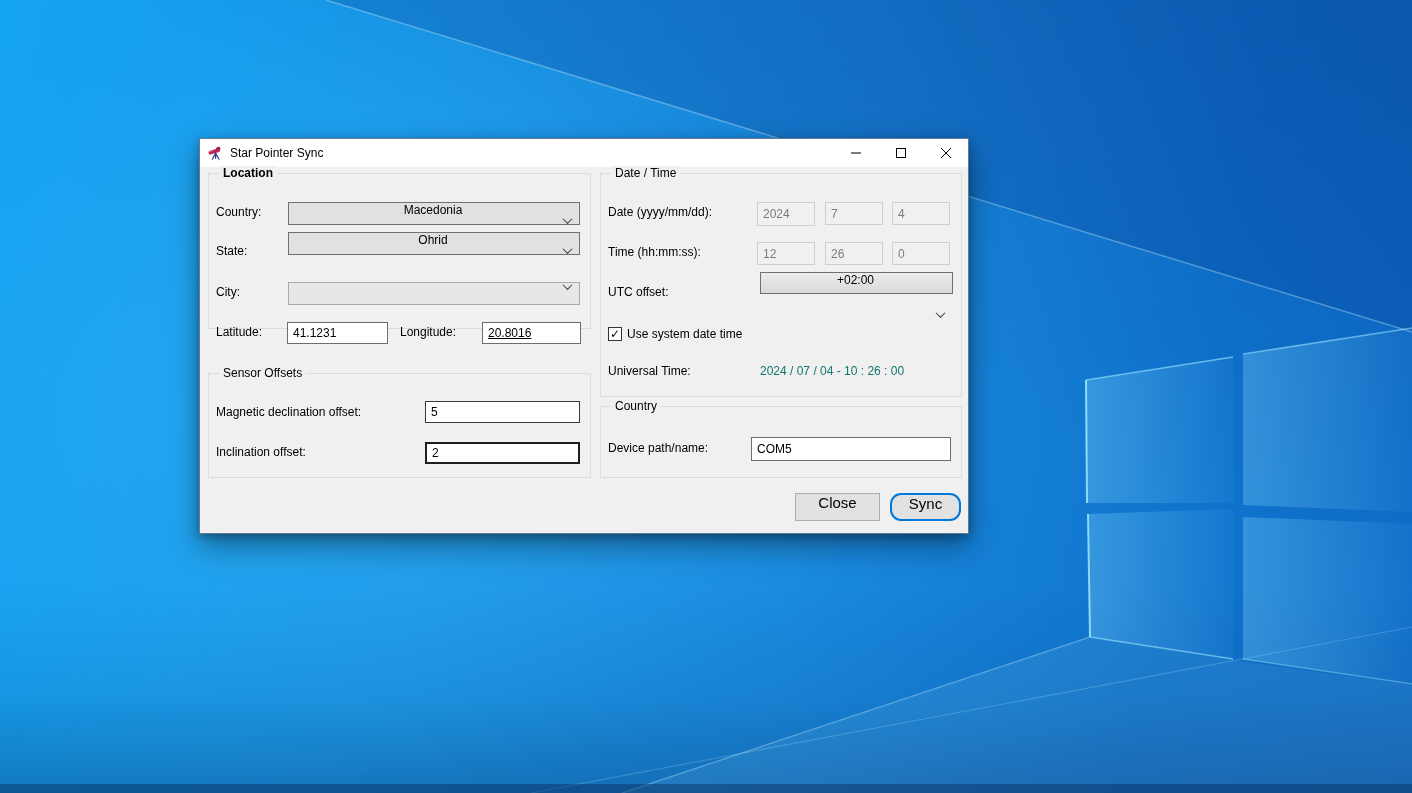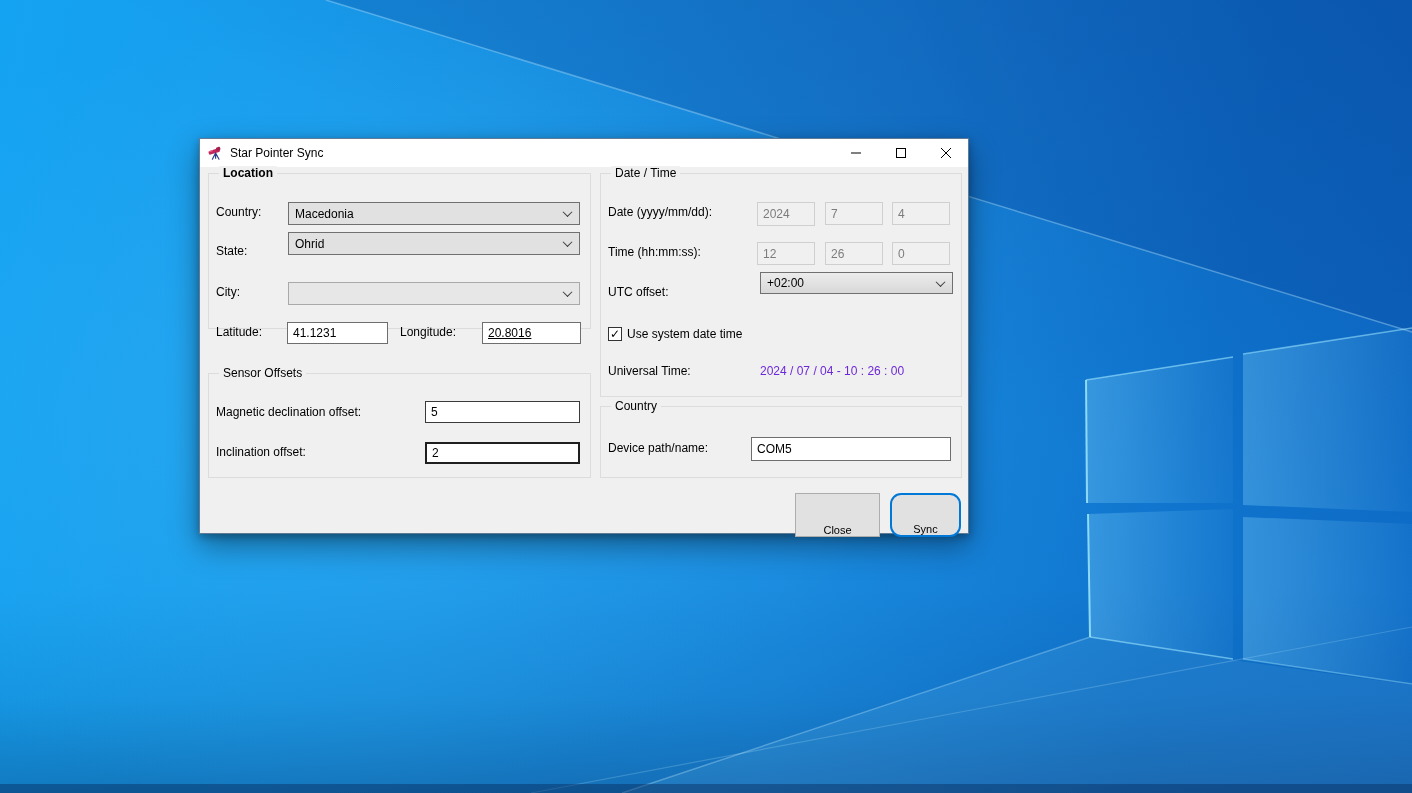--- a/index.html
+++ b/index.html
@@ -36,42 +36,42 @@
   
   .gb { position:absolute; border:1px solid #dcdcdc; }
   .gbl { position:absolute; top:-8px; left:10px; background:#f0f0f0;
     padding:0 4px; font-size:12px; line-height:15px; color:#000; white-space:nowrap; }
 
   .lbl { position:absolute; font-size:12px; height:18px; line-height:18px;
     color:#000; white-space:nowrap; }
 
   .combo { position:absolute; height:23px; background:#e1e1e1;
     border:1px solid #707070; display:flex; align-items:center;
-    padding:0 8px 0 6px; font-size:12px; color:#000; }
+    padding:0 8px 0 6px; font-size:12px; color:#000;flex-direction:column; }
   .combo .chev { margin-left:auto; width:7px; height:7px;
     border-right:1.4px solid #3c3c3c; border-bottom:1.4px solid #3c3c3c;
     transform:rotate(45deg) translate(-1px,-1px); flex:0 0 auto; }
   .combo.light { background:#e7e7e7; border-color:#a9a9a9; }
   .combo.grad { background:linear-gradient(#ececec,#d8d8d8); }
 
   .tb { position:absolute; height:22px; background:#fff; border:1px solid #6e6e6e;
     font-size:12px; font-family:"Liberation Sans","DejaVu Sans",sans-serif;
     padding:0 5px; color:#000; outline:none; }
   .tb.dk1 { border-color:#3a3a3a; }
   .tb.dk2 { border:2px solid #1f1f1f; }
   .tb.dis { background:#f0f0f0; border:1px solid #cfcfcf; color:#7c7c7c; }
 
   .cb { position:absolute; width:14px; height:14px; background:#fff;
     border:1px solid #333; display:flex; align-items:center; justify-content:center;
     font-size:12px; line-height:12px; font-weight:700; color:#000; }
 
-  .val { position:absolute; font-size:12px; height:18px; line-height:18px; color:#6d28d9; }
-
-  .btn { position:absolute; height:44px; background:#e1e1e1; border:1px solid #adadad;
-    font-size:11px; color:#000; display:flex; align-items:flex-end; justify-content:center;
+  .val { position:absolute; font-size:12px; height:18px; line-height:18px; color:#0f766e; }
+
+  .btn { position:absolute; height:28px; background:#e1e1e1; border:1px solid #adadad;
+    font-size:15px; color:#000; display:flex; align-items:flex-start; justify-content:center;
     cursor:default; }
   .btn.default { border:2px solid #0078d7; }
 </style>
 </head>
 <body>
 
 <div class="desktop">
 
   <svg class="wall-svg" width="1412" height="793" viewBox="0 0 1412 793">
     <defs>

